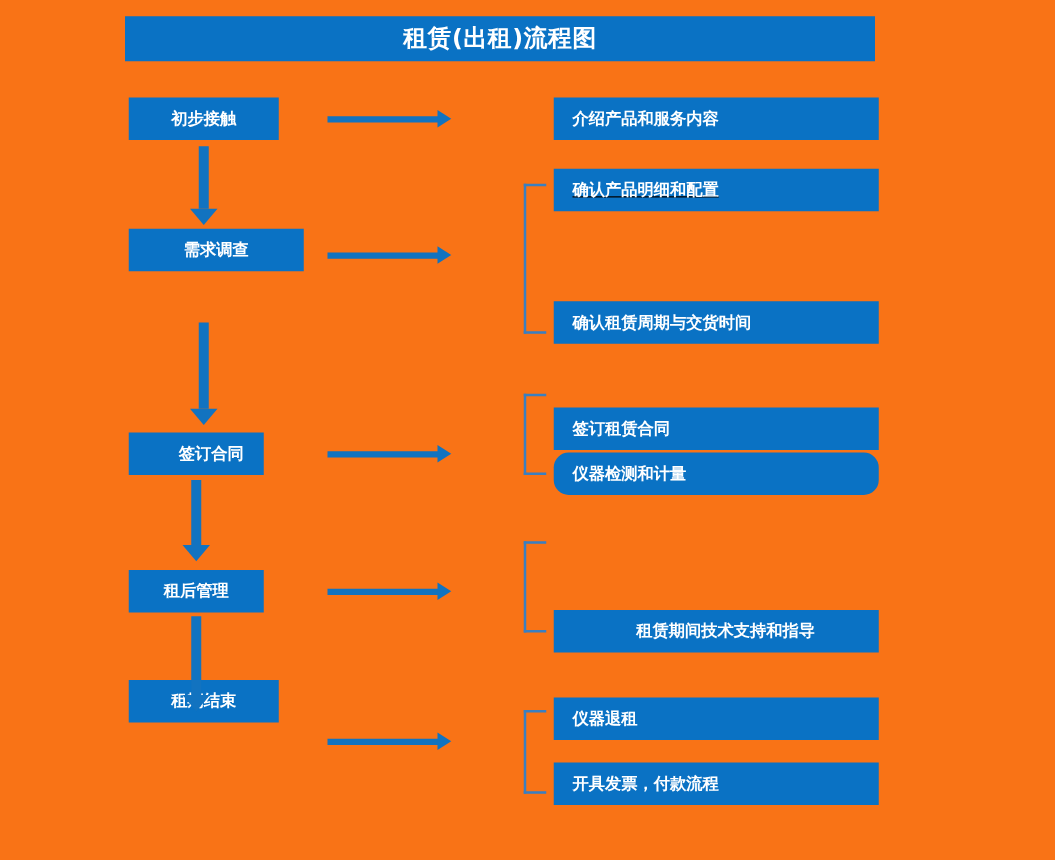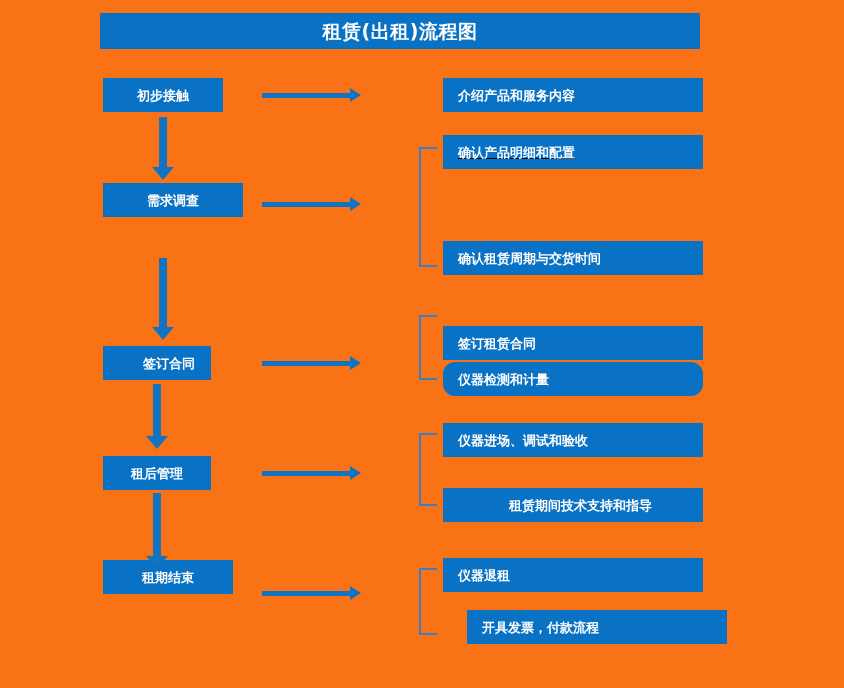--- a/index.html
+++ b/index.html
@@ -142,25 +142,25 @@
   </div>
 
   <div class="box stage" style="left:103px; top:183px; width:140px;text-align:center;">
     <span class="box-text">需求调查</span>
   </div>
 
   <div class="box stage" style="left:103px; top:346px; width:108px;padding-left:24px;">
     <span class="box-text">签订合同</span>
   </div>
 
-  <div class="box stage" style="left:103px; top:456px; width:108px;">
+  <div class="box stage" style="left:103px; top:456px; width:108px;font-family:Liberation Mono, monospace;">
     <span class="box-text">租后管理</span>
   </div>
 
-  <div class="box stage" style="left:103px; top:560px; width:130px;justify-content:center;">
+  <div class="box stage" style="left:103px; top:544px; width:120px;justify-content:center;">
     <span class="box-text">租期结束</span>
   </div>
 
   <div class="v-arrow" style="left:152px; top:117px; height:63px;">
     <div class="shaft" style="height:50px;"></div>
     <div class="head"></div>
   </div>
 
   <div class="v-arrow" style="left:152px; top:258px; height:82px;">
     <div class="shaft" style="height:69px;"></div>
@@ -224,29 +224,26 @@
   </div>
 
   <div class="box detail" style="top:326px;">
     <span class="box-text">签订租赁合同</span>
   </div>
 
   <div class="box detail" style="top:362px;border-radius:12px;">
     <span class="box-text">仪器检测和计量</span>
   </div>
 
-  <div class="box detail" style="top:423px;">
-    <span class="box-text">仪器进场、调试和验收</span>
-  </div>
 
   <div class="box detail" style="top:488px;justify-content:center;">
     <span class="box-text">租赁期间技术支持和指导</span>
   </div>
 
   <div class="box detail" style="top:558px;">
     <span class="box-text">仪器退租</span>
   </div>
 
-  <div class="box detail" style="top:610px;margin-left:24px;">
+  <div class="box detail" style="top:610px;">
     <span class="box-text">开具发票，付款流程</span>
   </div>
 
 </div>
 
 </body></html>

